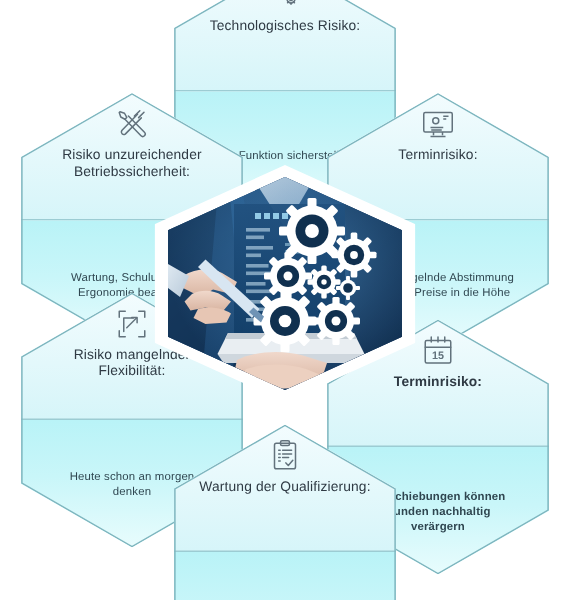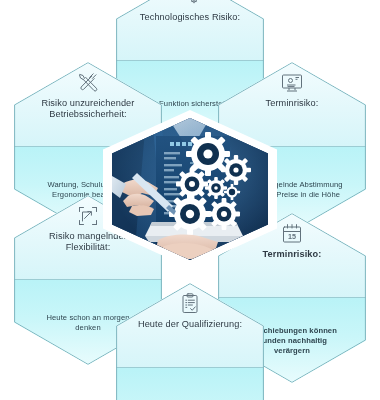--- a/index.html
+++ b/index.html
@@ -214,21 +214,21 @@
     <div class="top">
       <span class="ico">
         <svg viewBox="0 0 26 26" fill="none" stroke="#4a5a66" stroke-width="1" stroke-linecap="round" stroke-linejoin="round">
           <rect x="6" y="4.5" width="14" height="17" rx="1.2"></rect>
           <rect x="10" y="2.8" width="6" height="3.2" rx="1"></rect>
           <path d="M8.8 9.2h1M8.8 11.6h1M8.8 14h1M8.8 16.4h1"></path>
           <path d="M11.4 9.2h6M11.4 11.6h6M11.4 14h4"></path>
           <path d="M13.6 17.6l1.6 1.7 3-3.4"></path>
         </svg>
       </span>
-      <div class="title">Heute der Qualifizierung:</div>
+      <div class="title">Wartung der Qualifizierung:</div>
     </div>
     <div class="bot">
       
     </div>
     <div class="hexborder">
       <svg viewBox="0 0 148 170" preserveAspectRatio="none">
         <polygon points="74,0.6 147.4,42.9 147.4,127.1 74,169.4 0.6,127.1 0.6,42.9" fill="none" stroke="#7fb6bf" stroke-width="1"></polygon>
       </svg>
     </div>
   </div>

